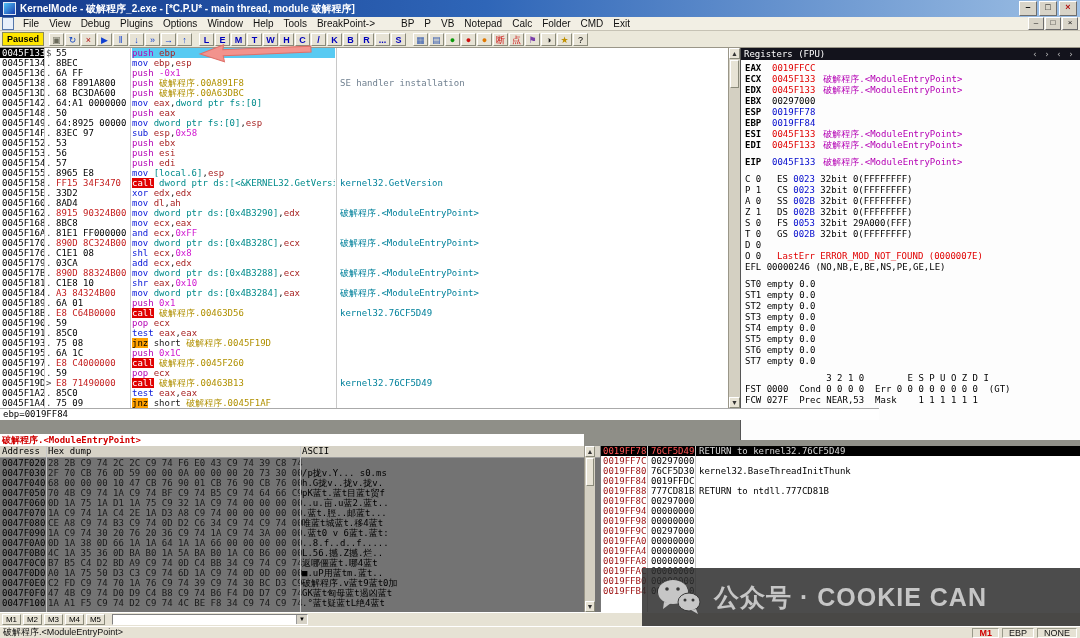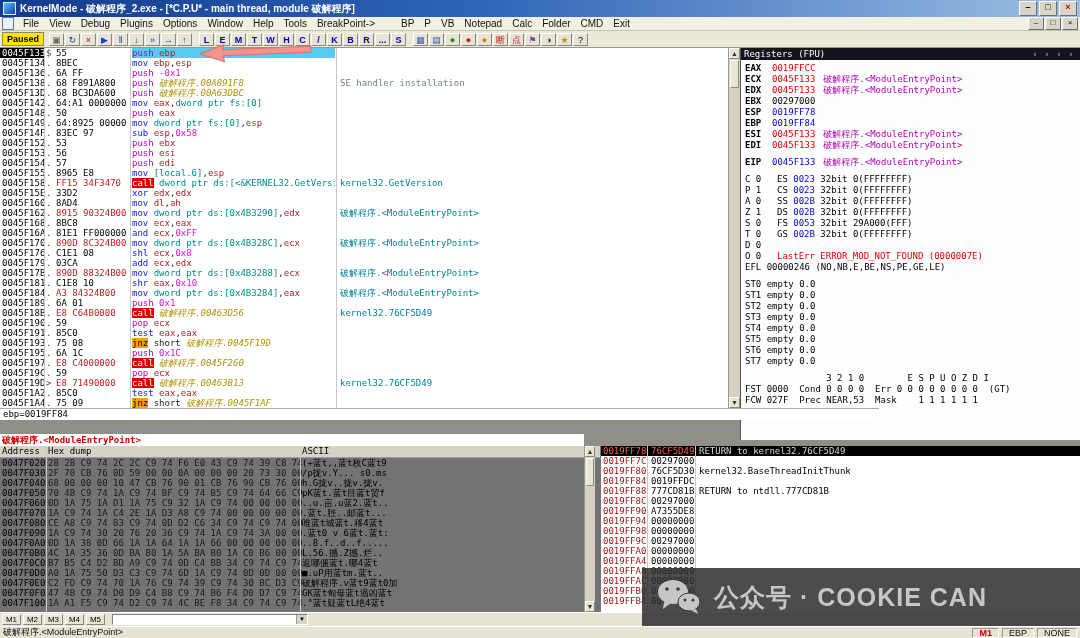--- a/index.html
+++ b/index.html
@@ -47,21 +47,21 @@
   .dis-row{position:relative;height:10px;line-height:10px;white-space:pre;}
   .dr-addr{position:absolute;left:0;width:44px;padding-left:2px;box-sizing:border-box;color:#000;}
   .dr-pre{position:absolute;left:46px;width:9px;color:#444;}
   .dr-bytes{position:absolute;left:56px;width:73px;overflow:hidden;color:#000;}
   .dr-bytes.br{color:#c42020;}
   .dr-asm{position:absolute;left:132px;width:203px;overflow:hidden;}
   .dr-cmt{position:absolute;left:340px;width:386px;overflow:hidden;}
   .dis-row.sel .dr-addr{background:#000;color:#fff;}
   .dis-row.sel .dr-asm{background:#58caf2;}
   .t-p{color:#b400b4;} .t-m{color:#0a18d8;} .t-r{color:#a82424;} .t-i{color:#d018d0;text-align:center;}
-  .t-d{color:#008b8b;} .t-y{color:#b09000;font-style:italic;} .t-s{color:#202020;}
+  .t-d{color:#008b8b;} .t-y{color:#b09000;} .t-s{color:#202020;}
   .t-c{background:#e00000;color:#fff;} .t-j{background:#ffa000;color:#000;}
   .c-g{color:#708090;} .c-t{color:#00819b;}
 
   
   .vscroll{position:absolute;background:#d4d0c2;border-left:1px solid #9a9688;box-sizing:border-box;
     font-size:7px;text-align:center;color:#333;}
   .vscroll .arr{height:9px;line-height:9px;background:#e7e3d5;border:1px solid;border-color:#fff #8a8a7a #8a8a7a #fff;}
   .vscroll .thumb{height:26px;margin:1px;background:#e7e3d5;border:1px solid;border-color:#fff #8a8a7a #8a8a7a #fff;}
   .vscroll .fill{flex:1;}
   #dis-scroll{left:728px;top:48px;width:12px;height:360px;display:flex;flex-direction:column;}
@@ -297,21 +297,21 @@
 <div id="infoline" class="mono">ebp=0019FF84</div>
 <div id="redline">破解程序.&lt;ModuleEntryPoint&gt;</div>
 
 <div id="dump">
   <div id="dump-head">
     <span class="dh1">Address</span>
     <span class="dh2">Hex dump</span>
     <span class="dh3">ASCII</span>
   </div>
   <div id="dump-rows">
-      <div class="dump-row"><span class="du-a">0047F020</span><span class="du-h">28 2B C9 74 2C 2C C9 74 F6 E0 43 C9 74 39 C8 74</span><span class="du-s">(+蓝t,,蓝t枚C蓝t9</span></div>
+      <div class="dump-row"><span class="du-a">0047F020</span><span class="du-h">28 2B C9 74 2C 2C C9 74 F6 E0 43 C9 74 39 C8 74</span></div>
       <div class="dump-row"><span class="du-a">0047F030</span><span class="du-h">2F 70 CB 76 0D 59 00 00 0A 00 00 00 20 73 30 00</span><span class="du-s">/p拢v.Y... s0.ms</span></div>
       <div class="dump-row"><span class="du-a">0047F040</span><span class="du-h">68 00 00 00 10 47 CB 76 90 01 CB 76 90 CB 76 00</span><span class="du-s">h.G拢v..拢v.拢v.</span></div>
       <div class="dump-row"><span class="du-a">0047F050</span><span class="du-h">70 4B C9 74 1A C9 74 BF C9 74 B5 C9 74 64 66 C9</span><span class="du-s">pK蓝t.蓝t目蓝t贸f</span></div>
       <div class="dump-row"><span class="du-a">0047F060</span><span class="du-h">0D 1A 75 1A D1 1A 75 C9 32 1A C9 74 00 00 00 00</span><span class="du-s">..u.亩.u蓝2.蓝t..</span></div>
       <div class="dump-row"><span class="du-a">0047F070</span><span class="du-h">1A C9 74 1A C4 2E 1A D3 A8 C9 74 00 00 00 00 00</span><span class="du-s">.蓝t.脛..邮蓝t...</span></div>
       <div class="dump-row"><span class="du-a">0047F080</span><span class="du-h">CE A8 C9 74 B3 C9 74 0D D2 C6 34 C9 74 C9 74 00</span><span class="du-s">唯蓝t城蓝t.移4蓝t</span></div>
       <div class="dump-row"><span class="du-a">0047F090</span><span class="du-h">1A C9 74 30 20 76 20 36 C9 74 1A C9 74 3A 00 00</span><span class="du-s">.蓝t0 v 6蓝t.蓝t:</span></div>
       <div class="dump-row"><span class="du-a">0047F0A0</span><span class="du-h">0D 1A 38 0D 66 1A 1A 64 1A 1A 66 00 00 00 00 00</span><span class="du-s">..8.f..d..f.....</span></div>
       <div class="dump-row"><span class="du-a">0047F0B0</span><span class="du-h">4C 1A 35 36 0D BA B0 1A 5A BA B0 1A C0 B6 00 00</span><span class="du-s">L.56.撼.Z撼.烂..</span></div>
       <div class="dump-row"><span class="du-a">0047F0C0</span><span class="du-h">B7 B5 C4 D2 BD A9 C9 74 0D C4 BB 34 C9 74 C9 74</span><span class="du-s">返哪僵蓝t.哪4蓝t</span></div>
@@ -332,21 +332,20 @@
 </div>
 
 <div id="stack">
   <div id="stack-rows">
       <div class="stk-row stk-sel"><span class="sa">0019FF78</span><span class="sv">76CF5D49</span><span class="sc">RETURN to kernel32.76CF5D49</span></div>
       <div class="stk-row"><span class="sa">0019FF7C</span><span class="sv">00297000</span></div>
       <div class="stk-row"><span class="sa">0019FF80</span><span class="sv">76CF5D30</span><span class="sc">kernel32.BaseThreadInitThunk</span></div>
       <div class="stk-row"><span class="sa">0019FF84</span><span class="sv">0019FFDC</span></div>
       <div class="stk-row"><span class="sa">0019FF88</span><span class="sv">777CD81B</span><span class="sc">RETURN to ntdll.777CD81B</span></div>
       <div class="stk-row"><span class="sa">0019FF8C</span><span class="sv">00297000</span></div>
-      <div class="stk-row"><span class="sa">0019FF90</span><span class="sv">A7355DE8</span></div>
       <div class="stk-row"><span class="sa">0019FF94</span><span class="sv">00000000</span></div>
       <div class="stk-row"><span class="sa">0019FF98</span><span class="sv">00000000</span></div>
       <div class="stk-row"><span class="sa">0019FF9C</span><span class="sv">00297000</span></div>
       <div class="stk-row"><span class="sa">0019FFA0</span><span class="sv">00000000</span></div>
       <div class="stk-row"><span class="sa">0019FFA4</span><span class="sv">00000000</span></div>
       <div class="stk-row"><span class="sa">0019FFA8</span><span class="sv">00000000</span></div>
       <div class="stk-row"><span class="sa">0019FFAC</span><span class="sv">00000000</span></div>
       <div class="stk-row"><span class="sa">0019FFB0</span><span class="sv">00000000</span></div>
       <div class="stk-row"><span class="sa">0019FFB4</span><span class="sv">00000000</span></div>
     </div>

